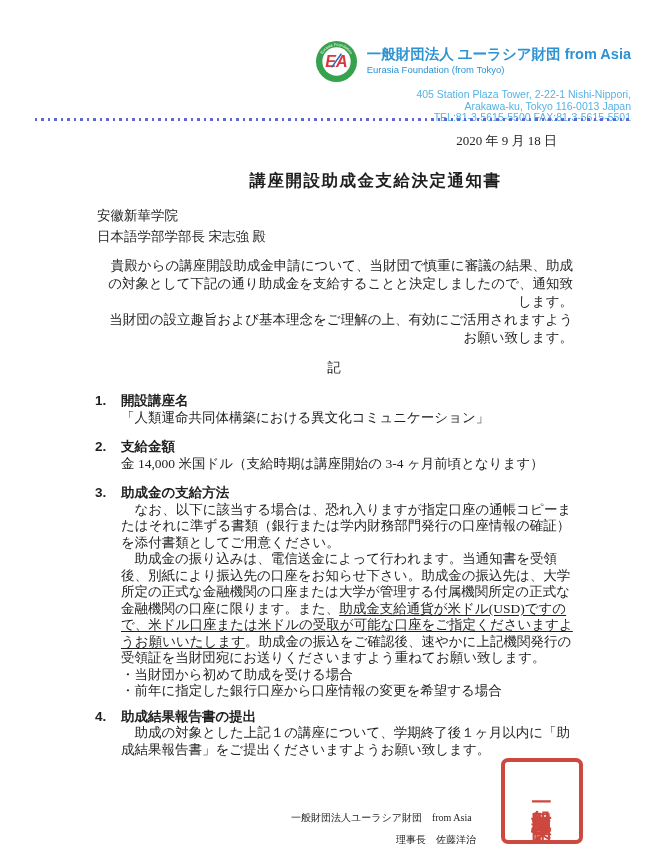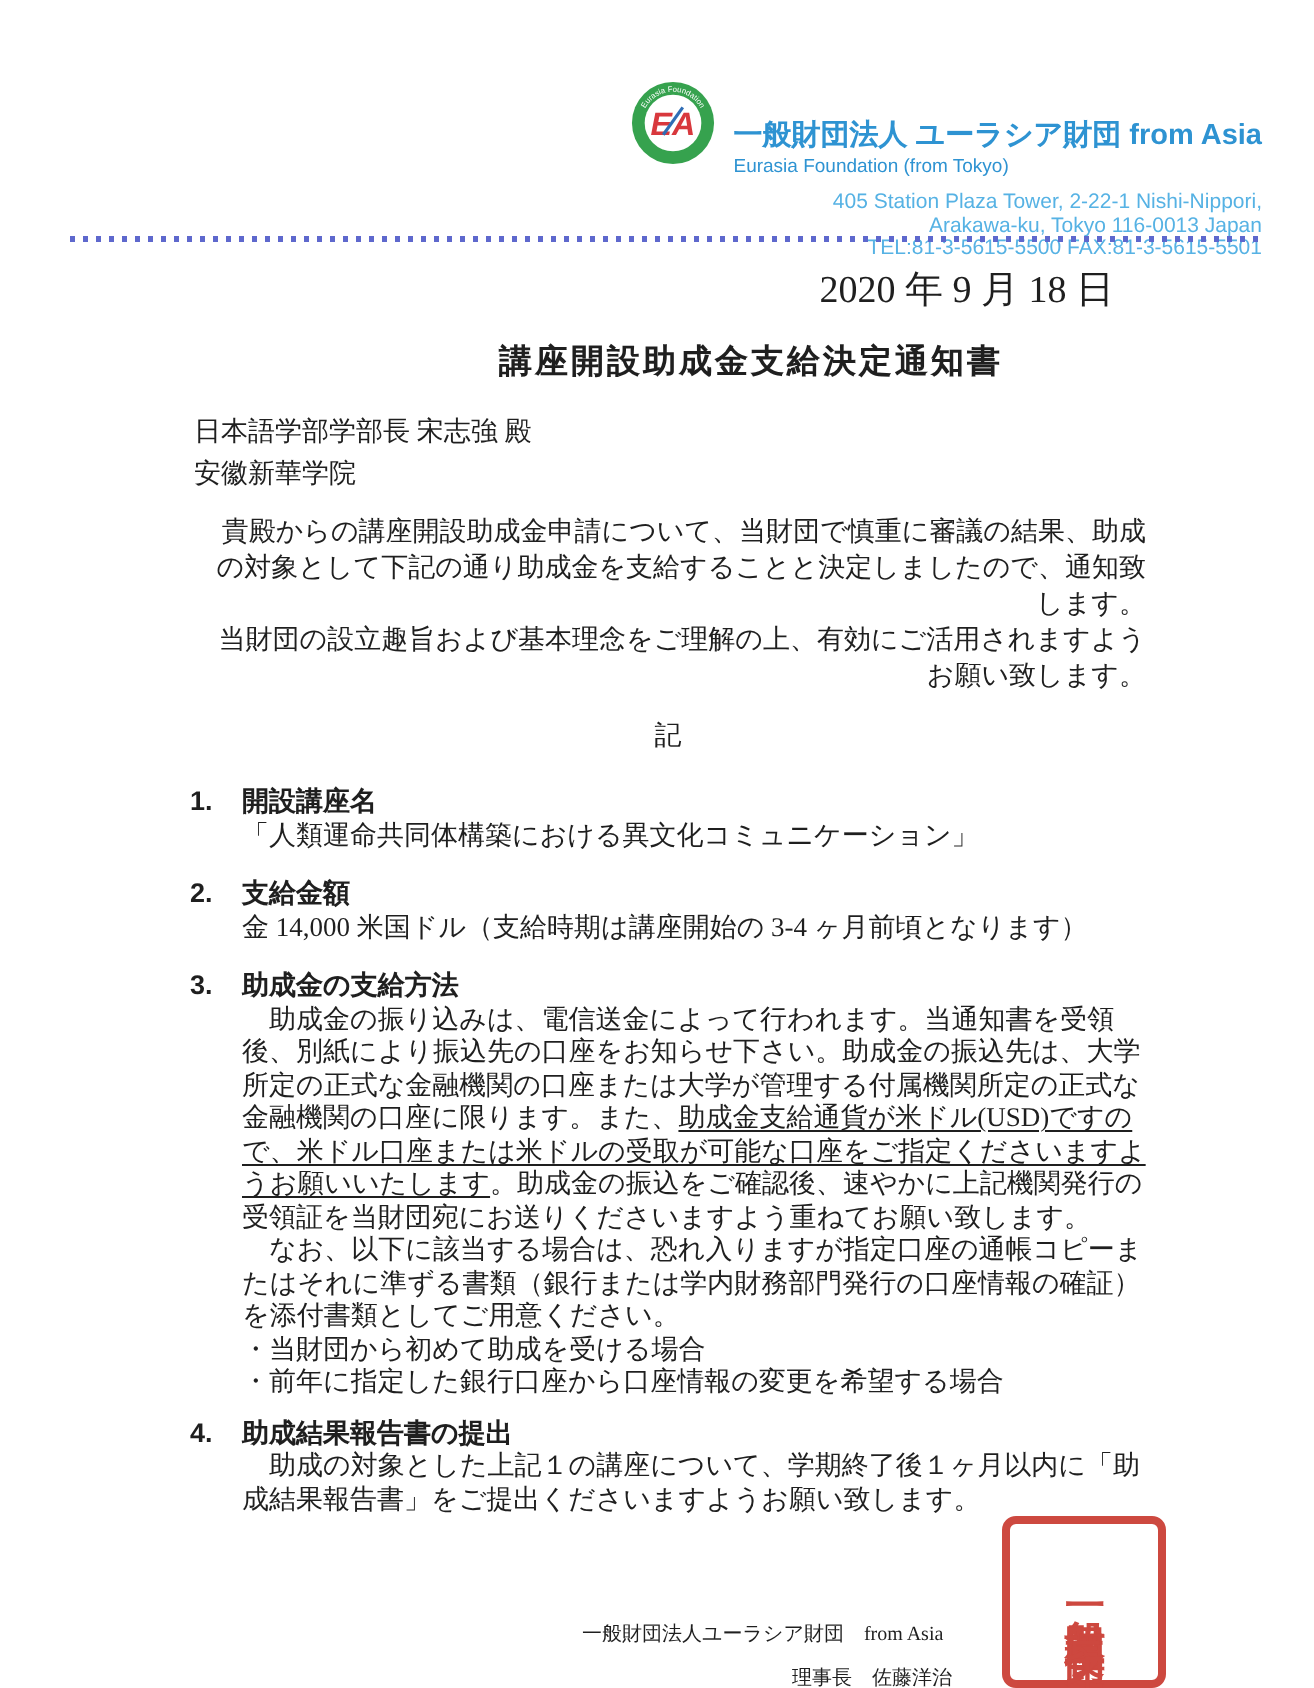--- a/index.html
+++ b/index.html
@@ -9,38 +9,38 @@
     font-family:"Liberation Serif","DejaVu Serif",serif;
     color:var(--text,#1f1f1f);
   }
   
   .letterhead { position:absolute; top:40px; right:26px; text-align:right; }
   .lh-top { display:flex; justify-content:flex-end; align-items:flex-start; gap:9px; text-align:left; }
   .logo { width:43px; height:43px; flex:0 0 auto; }
   .org-jp {
     font-family:"Liberation Sans","DejaVu Sans",sans-serif;
     font-weight:bold; font-size:14.5px; line-height:20px; color:var(--org_blue);
-    white-space:nowrap; margin-top:18px;
+    white-space:nowrap; margin-top:4px;
   }
   .org-en {
     font-family:"Liberation Sans","DejaVu Sans",sans-serif;
     font-size:9.5px; color:var(--org_blue); line-height:12px;
   }
   .addr {
     margin-top:6px;
     font-family:"Liberation Sans","DejaVu Sans",sans-serif;
     font-size:10.5px; line-height:11.5px; color:var(--address_blue);
   }
   
   .dotted {
     position:absolute; top:118px; left:35px; right:24px; height:3px;
     background:repeating-linear-gradient(to right, var(--dot_line) 0 2.5px, transparent 2.5px 6.5px);
   }
   
-  .date { position:absolute; top:132px; right:100px; font-size:19px; }
+  .date { position:absolute; top:132px; right:100px; font-size:13px; }
   .title {
     position:absolute; top:170px; left:0; width:100%; margin:0;
     text-align:center; font-size:16.5px; letter-spacing:1.5px; font-weight:bold;
     font-family:"Liberation Sans","DejaVu Sans",sans-serif;
     padding-left:47px;
   }
   .recipient { position:absolute; top:205px; left:97px; font-size:13.5px; line-height:21px; }
   .main { position:absolute; top:257px; left:95px; width:478px; font-size:13.5px; line-height:18px; }
   .para { margin:0;text-align:right; }
   .indent { text-indent:1em; }
@@ -105,22 +105,22 @@
       <div>Arakawa-ku, Tokyo 116-0013 Japan</div>
       <div>TEL:81-3-5615-5500  FAX:81-3-5615-5501</div>
     </div>
   </div>
 
   <div class="dotted"></div>
 
   <div class="date">2020 年 9 月 18 日</div>
   <h1 class="title">講座開設助成金支給決定通知書</h1>
   <div class="recipient">
+    <div>安徽新華学院</div>
     <div>日本語学部学部長 宋志強 殿</div>
-    <div>安徽新華学院</div>
   </div>
 
   <div class="main">
     <p class="para indent">貴殿からの講座開設助成金申請について、当財団で慎重に審議の結果、助成の対象として下記の通り助成金を支給することと決定しましたので、通知致します。</p>
     <p class="para indent">当財団の設立趣旨および基本理念をご理解の上、有効にご活用されますようお願い致します。</p>
     <div class="ki">記</div>
 
     <div class="items">
 
       <div class="item">
@@ -136,22 +136,22 @@
         <div>
           <div class="item-heading">支給金額</div>
           <div class="item-para">金 14,000 米国ドル（支給時期は講座開始の 3-4 ヶ月前頃となります）</div>
         </div>
       </div>
 
       <div class="item item3">
         <div class="item-no">3.</div>
         <div>
           <div class="item-heading">助成金の支給方法</div>
+          <p class="item-para indent">なお、以下に該当する場合は、恐れ入りますが指定口座の通帳コピーまたはそれに準ずる書類（銀行または学内財務部門発行の口座情報の確証）を添付書類としてご用意ください。</p>
           <p class="item-para indent"><span>助成金の振り込みは、電信送金によって行われます。当通知書を受領後、別紙により振込先の口座をお知らせ下さい。助成金の振込先は、大学所定の正式な金融機関の口座または大学が管理する付属機関所定の正式な金融機関の口座に限ります。また、</span><span class="u">助成金支給通貨が米ドル(USD)ですので、米ドル口座または米ドルの受取が可能な口座をご指定くださいますようお願いいたします</span><span>。助成金の振込をご確認後、速やかに上記機関発行の受領証を当財団宛にお送りくださいますよう重ねてお願い致します。</span></p>
-          <p class="item-para indent">なお、以下に該当する場合は、恐れ入りますが指定口座の通帳コピーまたはそれに準ずる書類（銀行または学内財務部門発行の口座情報の確証）を添付書類としてご用意ください。</p>
           <div class="bullet">・当財団から初めて助成を受ける場合</div>
           <div class="bullet">・前年に指定した銀行口座から口座情報の変更を希望する場合</div>
         </div>
       </div>
 
       <div class="item">
         <div class="item-no">4.</div>
         <div>
           <div class="item-heading">助成結果報告書の提出</div>
           <p class="item-para indent">助成の対象とした上記１の講座について、学期終了後１ヶ月以内に「助成結果報告書」をご提出くださいますようお願い致します。</p>

